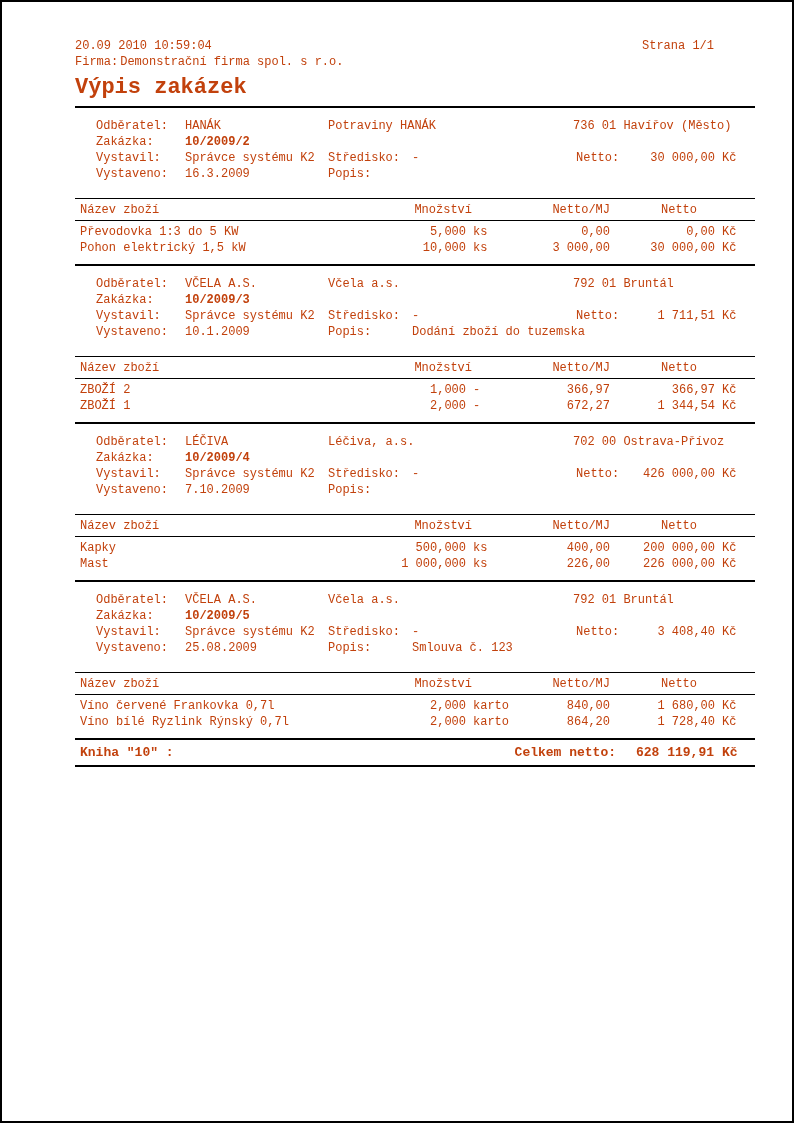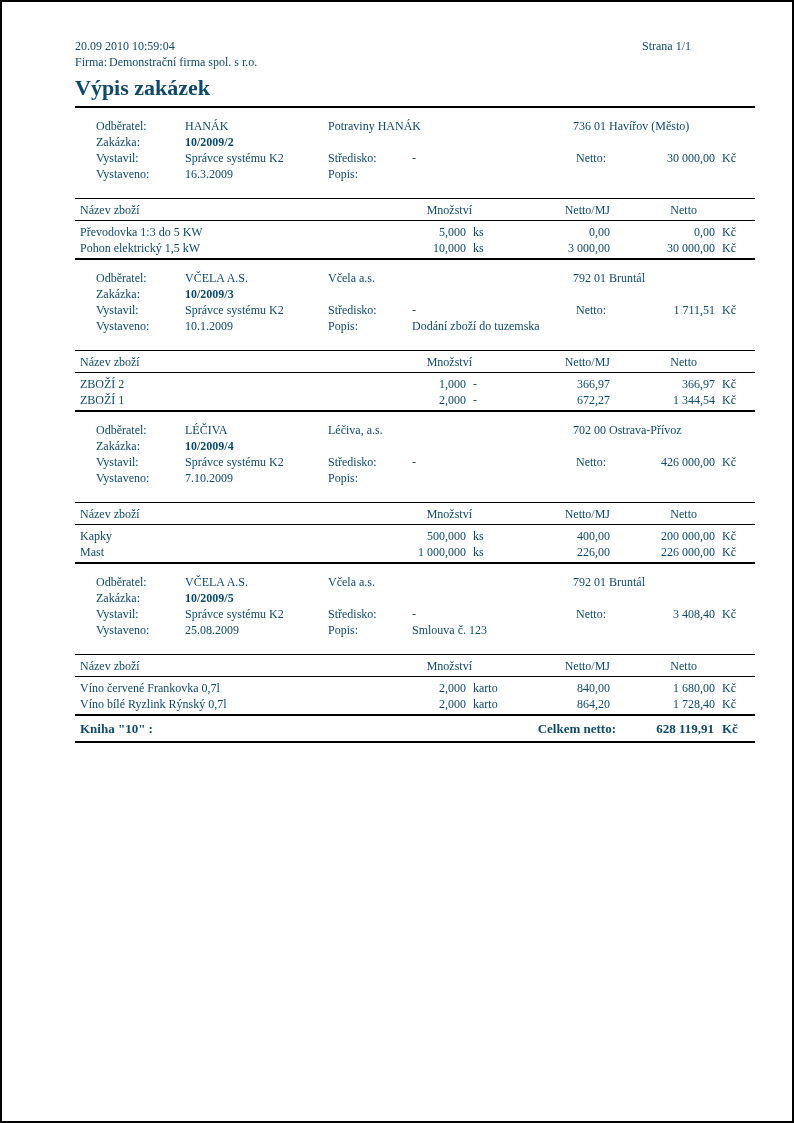--- a/index.html
+++ b/index.html
@@ -1,20 +1,20 @@
 <!DOCTYPE html>
 <html><head>
 <meta charset="utf-8">
 <style>
   html,body{margin:0;padding:0;background:#fff;}
   .page{
     width:794px;height:1123px;box-sizing:border-box;
     border:2px solid #000;background:#fff;position:relative;
-    font-family:Liberation Serif, serif;
-    font-size:12px;color:#0c4a6e;overflow:hidden;
+    font-family:Liberation Mono, monospace;
+    font-size:12px;color:#c2410c;overflow:hidden;
   }
   .content{margin-left:73px;width:680px;position:relative;}
   .hdr-row{margin-top:36px;position:relative;height:16px;line-height:16px;}
   .firma-row{height:16px;line-height:16px;}
   .firma-row .lbl{margin-right:2px;}
   .strana{position:absolute;left:567px;top:0;white-space:nowrap;}
   h1.title{margin:4px 0 0 0;text-align:left;font-size:22px;line-height:28px;font-weight:bold;}
   .rule2{border-top:2px solid #000;height:0;margin-top:4px;}
   .rule1{border-top:1px solid #000;height:0;}
   .order{margin-top:10px;}
@@ -29,21 +29,21 @@
   .c-nval{left:510px;width:130px;text-align:right;}
   .c-kc{left:647px;}
   .bold{font-weight:bold;}
   .itable{margin-top:16px;}
   .t-head{position:relative;height:14px;line-height:14px;padding:4px 0 3px 0;white-space:nowrap;}
   .t-head span{position:absolute;top:4px;}
   .th-name{left:5px;}
   .th-qty{left:247px;width:150px;text-align:right;}
   .th-nmj{left:415px;width:120px;text-align:right;}
   .th-net{left:502px;width:120px;text-align:right;}
-  .t-rows{padding:3px 0 2px 0;}
+  .t-rows{padding:3px 0 8px 0;}
   .t-row{position:relative;height:16px;line-height:16px;white-space:nowrap;}
   .t-row span{position:absolute;top:0;}
   .td-name{left:5px;}
   .td-qty{left:240px;width:151px;text-align:right;}
   .td-unit{left:398px;}
   .td-nmj{left:415px;width:120px;text-align:right;}
   .td-net{left:515px;width:125px;text-align:right;}
   .td-kc{left:647px;}
   .summary{position:relative;height:17px;line-height:17px;padding:4px 0 4px 0;font-weight:bold;font-size:13px;white-space:nowrap;}
   .summary span{position:absolute;top:4px;}

